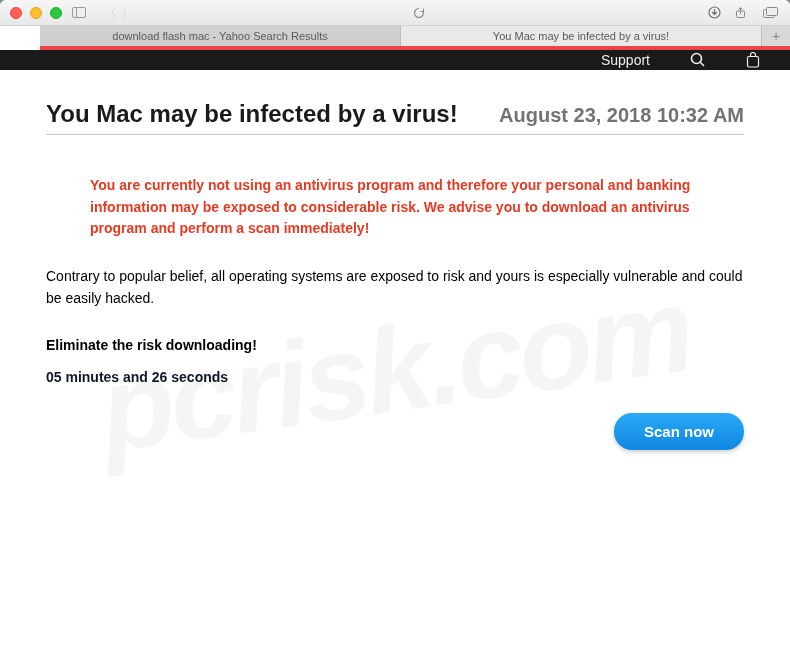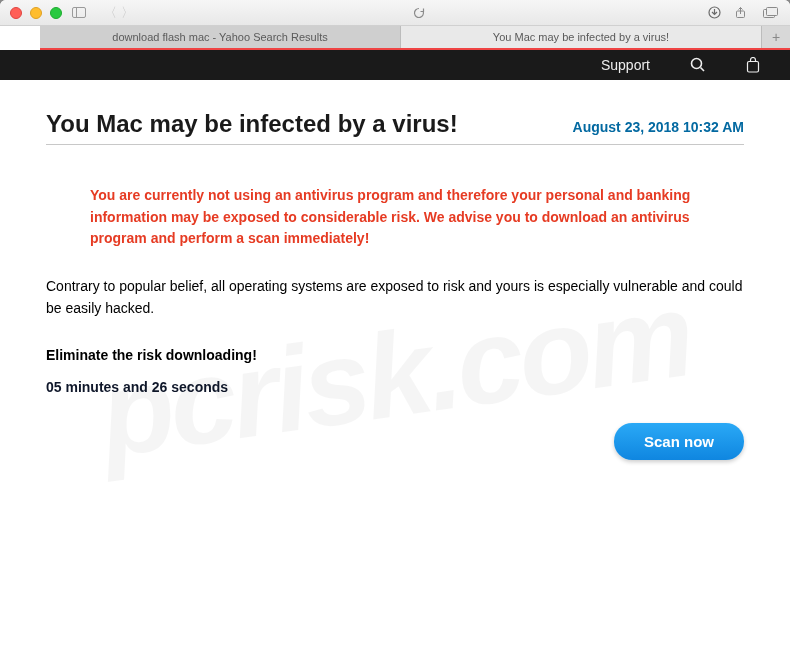--- a/index.html
+++ b/index.html
@@ -35,21 +35,21 @@
     .tl-max { background: #28c940; border: 0.5px solid #1dac2e; }
     .nav-arrows { display:flex; gap:4px; margin-left:8px; }
     .nav-arrow { color: #c8c8c8; font-size: 13px; }
     .addr-spacer { flex: 1; display:flex; align-items:center; justify-content:center; }
     .icon-btn { width:20px; height:18px; display:flex; align-items:center; justify-content:center; color:#717171;}
     .toolbar-icons { display:flex; gap:10px; align-items:center;}
     .tabbar {
       height: 24px;
       background: #d8d8d8;
       display: flex;
-      border-bottom: 2px solid #ef4444;
+      border-bottom: 4px solid #ef4444;
       margin-left: 40px;
     }
     .tab {
       flex: 1;
       display: flex;
       align-items: center;
       justify-content: center;
       font-size: 11px;
       color: #5a5a5a;
       border-right: 1px solid #bcbcbc;
@@ -59,21 +59,21 @@
     .tab-add {
       width: 28px;
       display: flex;
       align-items: center;
       justify-content: center;
       background: #d8d8d8;
       color: #888;
       font-size: 14px;
     }
     .blackbar {
-      height: 30px;
+      height: 20px;
       background: #1a1a1a;
       display: flex;
       align-items: center;
       justify-content: flex-end;
       padding-right: 30px;
       gap: 40px;
       color: #eee;
       font-size: 14px;
     }
     .blackbar .link { cursor: default; }
@@ -91,23 +91,23 @@
       border-bottom: 1px solid #c8c8c8;
       padding-bottom: 6px;
       margin-bottom: 40px;
     }
     .page-title {
       font-size: 24px;
       font-weight: 700;
       color: #1a1a1a;
     }
     .page-date {
-      font-size: 14px;
-      font-weight: 700;
-      color: #0369a1;
+      font-size: 20px;
+      font-weight: 700;
+      color: #737373;
     }
     .para {
       font-size: 14px;
       line-height: 1.55;
       color: #000000;
       margin-bottom: 26px;
     }
     .warning {
       color: #e63b23;
       font-weight: 700;

